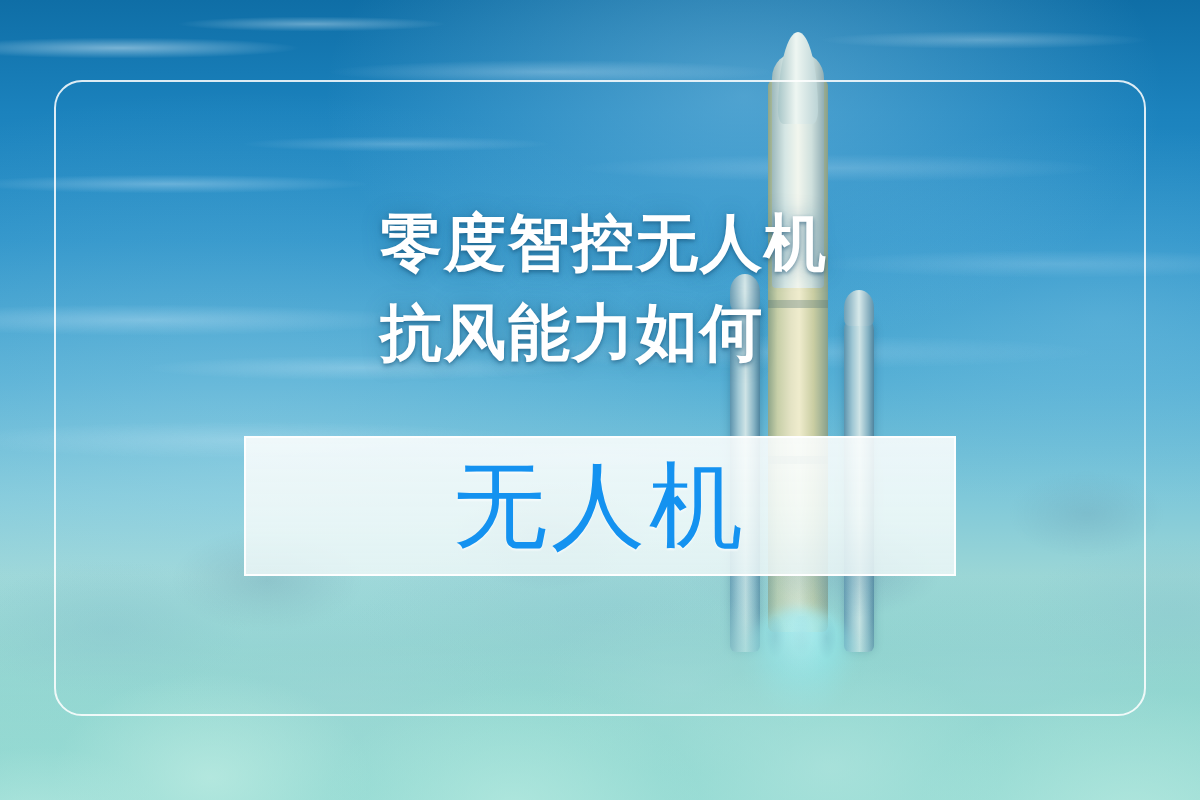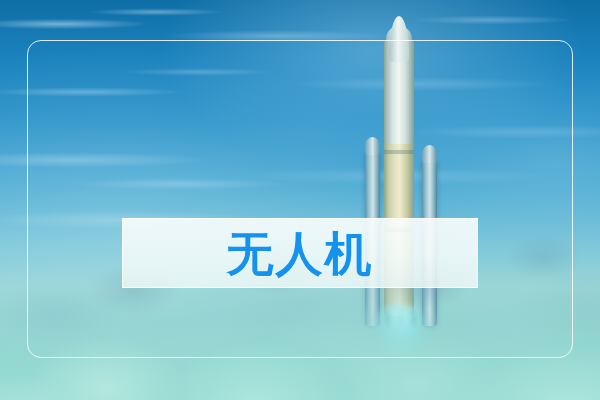--- a/index.html
+++ b/index.html
@@ -247,21 +247,21 @@
       rgba(244,251,250,0.88) 55%,
       rgba(238,248,248,0.84) 100%);
     border: 1px solid rgba(255,255,255,0.9);
     display: flex;
     align-items: center;
     justify-content: center;
   }
   .keyword-text {
     color: #1492f0;
     font-size: 47px;
-    font-weight: bold;
+    font-weight: normal;
     letter-spacing: 2px;
     line-height: 1;
     text-shadow: 0 1px 1px rgba(255,255,255,0.6);
   }
 </style>
 </head>
 <body>
 
 <div class="stage">
 
@@ -280,18 +280,22 @@
     <div class="engines"></div>
     <div class="flame"></div>
   </div>
 
   <div class="smoke-dark"></div>
   <div class="smoke"></div>
   <div class="ground-haze"></div>
 
   <div class="frame"></div>
 
+  <div class="title">
+    <div class="title-line">零度智控无人机</div>
+    <div class="title-line">抗风能力如何</div>
+  </div>
 
   <div class="keyword-band">
     <span class="keyword-text">无人机</span>
   </div>
 
 </div>
 
 </body></html>

